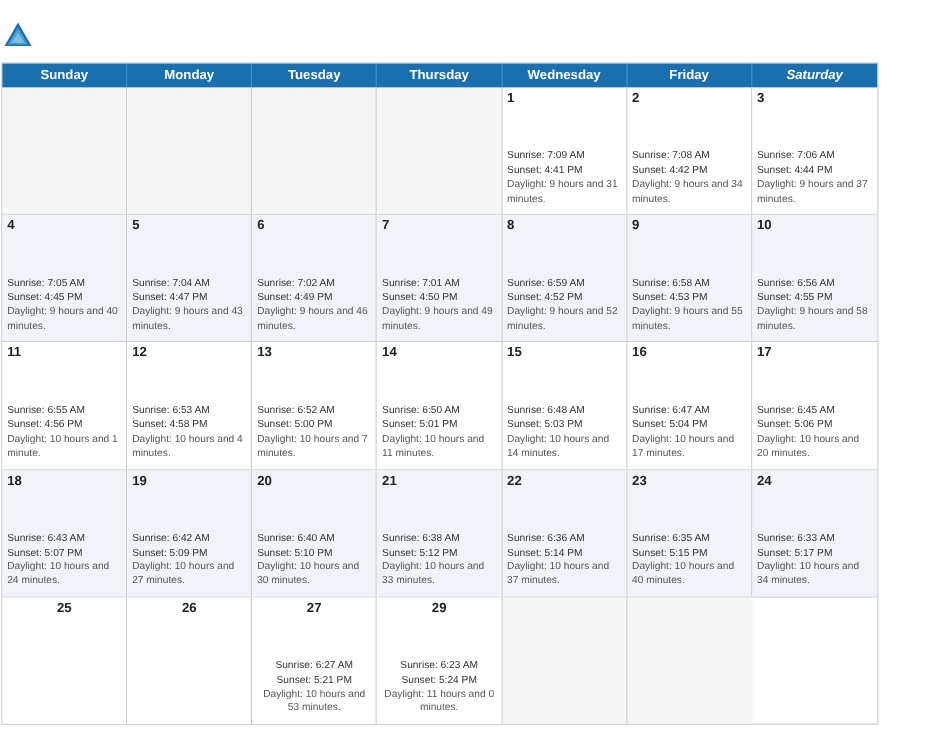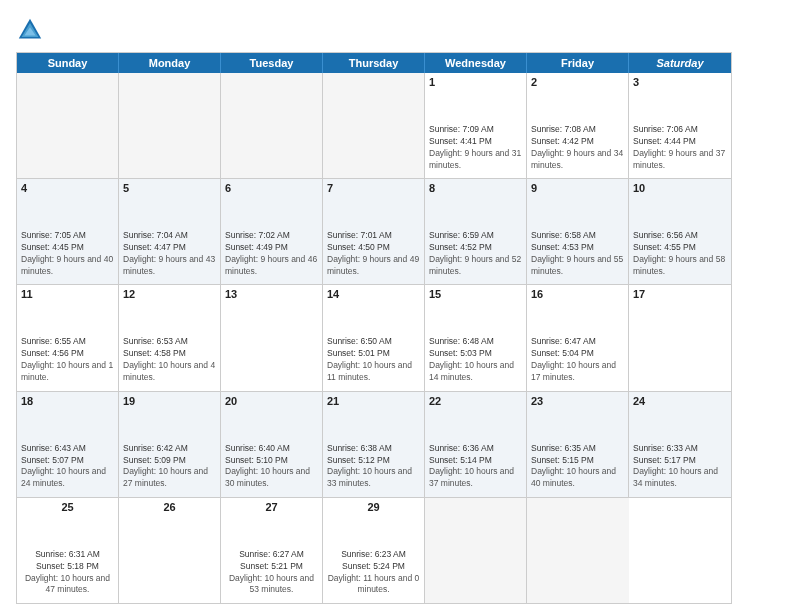--- a/index.html
+++ b/index.html
@@ -6,21 +6,21 @@
     body {
       font-family: Arial, sans-serif;
       background: #fff;
       width: 792px;
       height: 612px;
       overflow: hidden;
     }
     .page {
       width: 748px;
       height: 612px;
-      padding: 16px 16px 8px 16px;
+      padding: 16px 16px 8px 1px;
       display: flex;
       flex-direction: column;
     }
     .header {
       display: flex;
       align-items: flex-start;
       justify-content: space-between;
       margin-bottom: 8px;
     }
     .logo {
@@ -203,35 +203,37 @@
           <div class="cal-cell">
             <div class="day-num">11</div>
             <div class="day-info">Sunrise: 6:55 AM<br>Sunset: 4:56 PM<br><span class="daylight-label">Daylight: 10 hours and 1 minute.</span></div>
           </div>
           <div class="cal-cell">
             <div class="day-num">12</div>
             <div class="day-info">Sunrise: 6:53 AM<br>Sunset: 4:58 PM<br><span class="daylight-label">Daylight: 10 hours and 4 minutes.</span></div>
           </div>
           <div class="cal-cell">
             <div class="day-num">13</div>
+            <div class="day-info">Sunrise: 6:52 AM<br>Sunset: 5:00 PM<br><span class="daylight-label">Daylight: 10 hours and 7 minutes.</span></div>
           </div>
           <div class="cal-cell">
             <div class="day-num">14</div>
             <div class="day-info">Sunrise: 6:50 AM<br>Sunset: 5:01 PM<br><span class="daylight-label">Daylight: 10 hours and 11 minutes.</span></div>
           </div>
           <div class="cal-cell">
             <div class="day-num">15</div>
             <div class="day-info">Sunrise: 6:48 AM<br>Sunset: 5:03 PM<br><span class="daylight-label">Daylight: 10 hours and 14 minutes.</span></div>
           </div>
           <div class="cal-cell">
             <div class="day-num">16</div>
             <div class="day-info">Sunrise: 6:47 AM<br>Sunset: 5:04 PM<br><span class="daylight-label">Daylight: 10 hours and 17 minutes.</span></div>
           </div>
           <div class="cal-cell">
             <div class="day-num">17</div>
+            <div class="day-info">Sunrise: 6:45 AM<br>Sunset: 5:06 PM<br><span class="daylight-label">Daylight: 10 hours and 20 minutes.</span></div>
           </div>
         </div>
         <div class="cal-row">
           <div class="cal-cell">
             <div class="day-num">18</div>
             <div class="day-info">Sunrise: 6:43 AM<br>Sunset: 5:07 PM<br><span class="daylight-label">Daylight: 10 hours and 24 minutes.</span></div>
           </div>
           <div class="cal-cell">
             <div class="day-num">19</div>
             <div class="day-info">Sunrise: 6:42 AM<br>Sunset: 5:09 PM<br><span class="daylight-label">Daylight: 10 hours and 27 minutes.</span></div>
@@ -253,21 +255,20 @@
             <div class="day-info">Sunrise: 6:35 AM<br>Sunset: 5:15 PM<br><span class="daylight-label">Daylight: 10 hours and 40 minutes.</span></div>
           </div>
           <div class="cal-cell">
             <div class="day-num">24</div>
             <div class="day-info">Sunrise: 6:33 AM<br>Sunset: 5:17 PM<br><span class="daylight-label">Daylight: 10 hours and 34 minutes.</span></div>
           </div>
         </div>
         <div class="cal-row">
           <div class="cal-cell">
             <div class="day-num">25</div>
-            <div class="day-info">Sunrise: 6:31 AM<br>Sunset: 5:18 PM<br><span class="daylight-label">Daylight: 10 hours and 47 minutes.</span></div>
           </div>
           <div class="cal-cell">
             <div class="day-num">26</div>
           </div>
           <div class="cal-cell">
             <div class="day-num">27</div>
             <div class="day-info">Sunrise: 6:27 AM<br>Sunset: 5:21 PM<br><span class="daylight-label">Daylight: 10 hours and 53 minutes.</span></div>
           </div>
           <div class="cal-cell">
             <div class="day-num">29</div>

